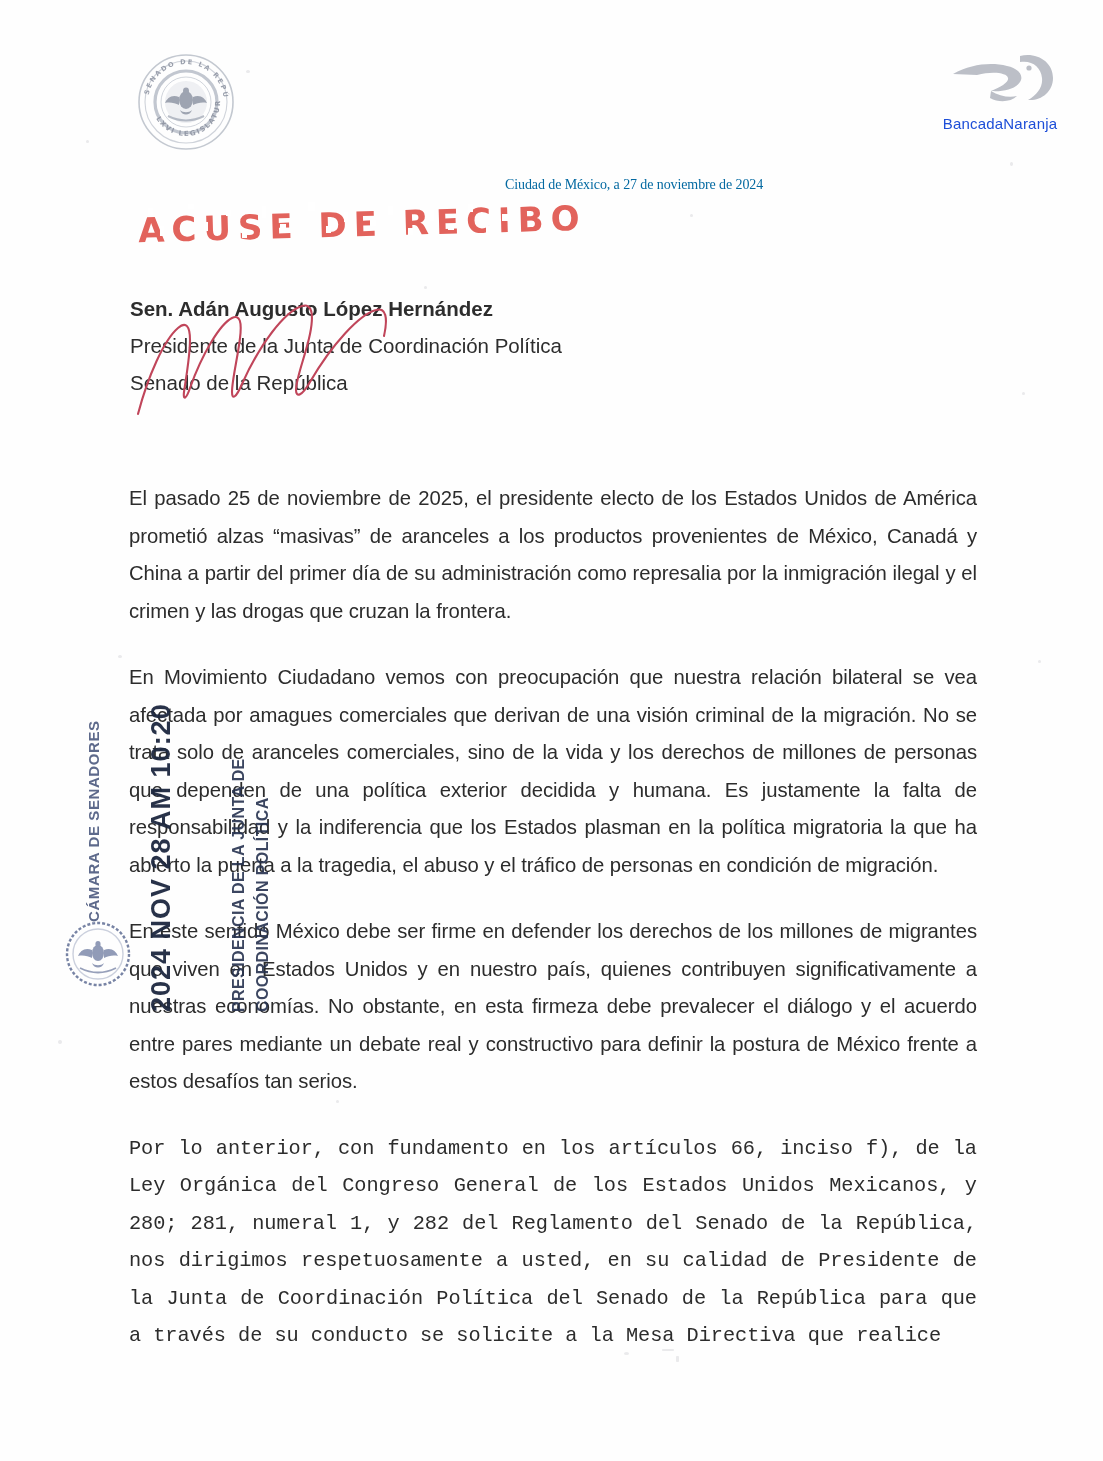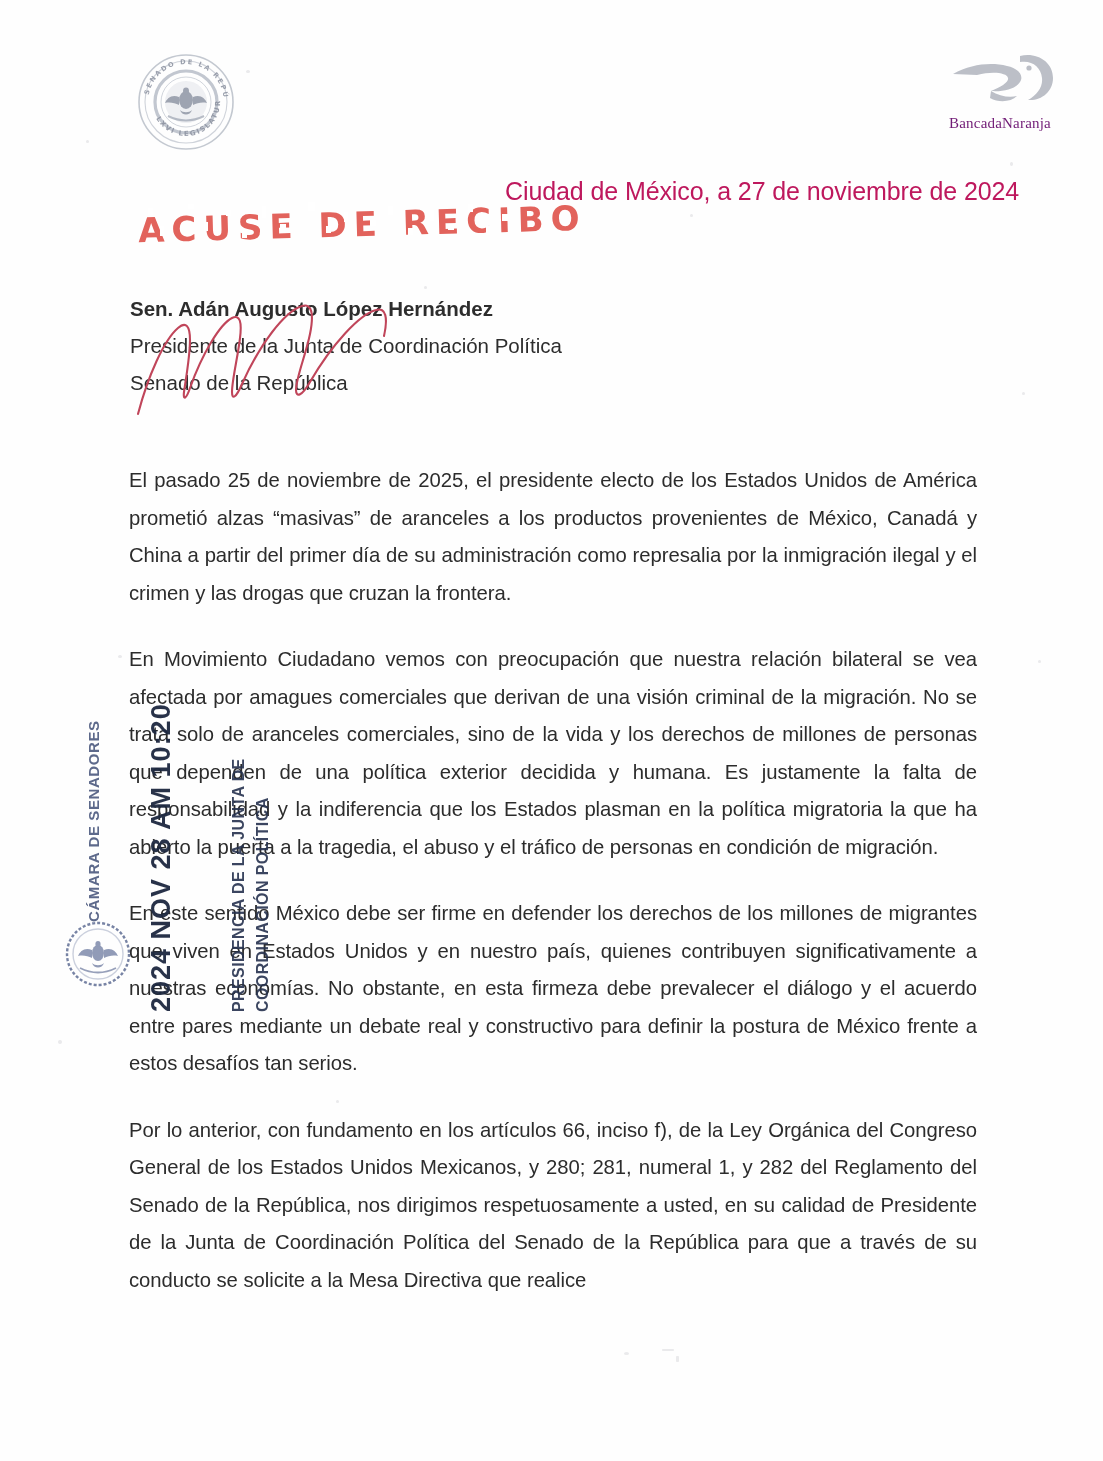--- a/index.html
+++ b/index.html
@@ -35,36 +35,37 @@
   }
   .bancada-logo {
     position: absolute;
     left: 925px;
     top: 48px;
     width: 150px;
     height: 90px;
     text-align: center;
   }
   .bancada-word {
-    font-family: Liberation Serif, serif;
+    font-family: Liberation Sans, sans-serif;
     font-size: 15px;
     letter-spacing: 0.2px;
-    color: #701a75;
+    color: #1d4ed8;
     margin-top: 1px;
   }
 
   
   .date-line {
     position: absolute;
     left: 505px;
     top: 177px;
-    font-size: 25px;
-    color: #be185d;
+    font-size: 14px;
+    color: #0369a1;
     letter-spacing: -0.1px;
     white-space: nowrap;
+    font-family: Liberation Serif, serif;
   }
 
   
   .acuse-stamp {
     position: absolute;
     left: 138px;
     top: 204px;
     font-size: 34px;
     font-weight: bold;
     letter-spacing: 7px;
@@ -114,32 +115,32 @@
     top: 296px;
     width: 420px;
     height: 130px;
     pointer-events: none;
   }
 
   
   .body-col {
     position: absolute;
     left: 129px;
-    top: 462px;
+    top: 480px;
     width: 848px;
   }
   .para {
     font-size: 20.3px;
     line-height: 37.5px;
     text-align: justify;
     color: #2c2c2c;
     margin: 0 0 29px 0;
     letter-spacing: -0.05px;
   }
-  .para:last-child { margin-bottom: 0; }
+  .para:last-child { margin-bottom: 0; font-family: Liberation Mono, monospace; }
 
   
   .blue-stamp {
     position: absolute;
     left: 58px;
     top: 712px;
     width: 250px;
     height: 300px;
     pointer-events: none;
   }

